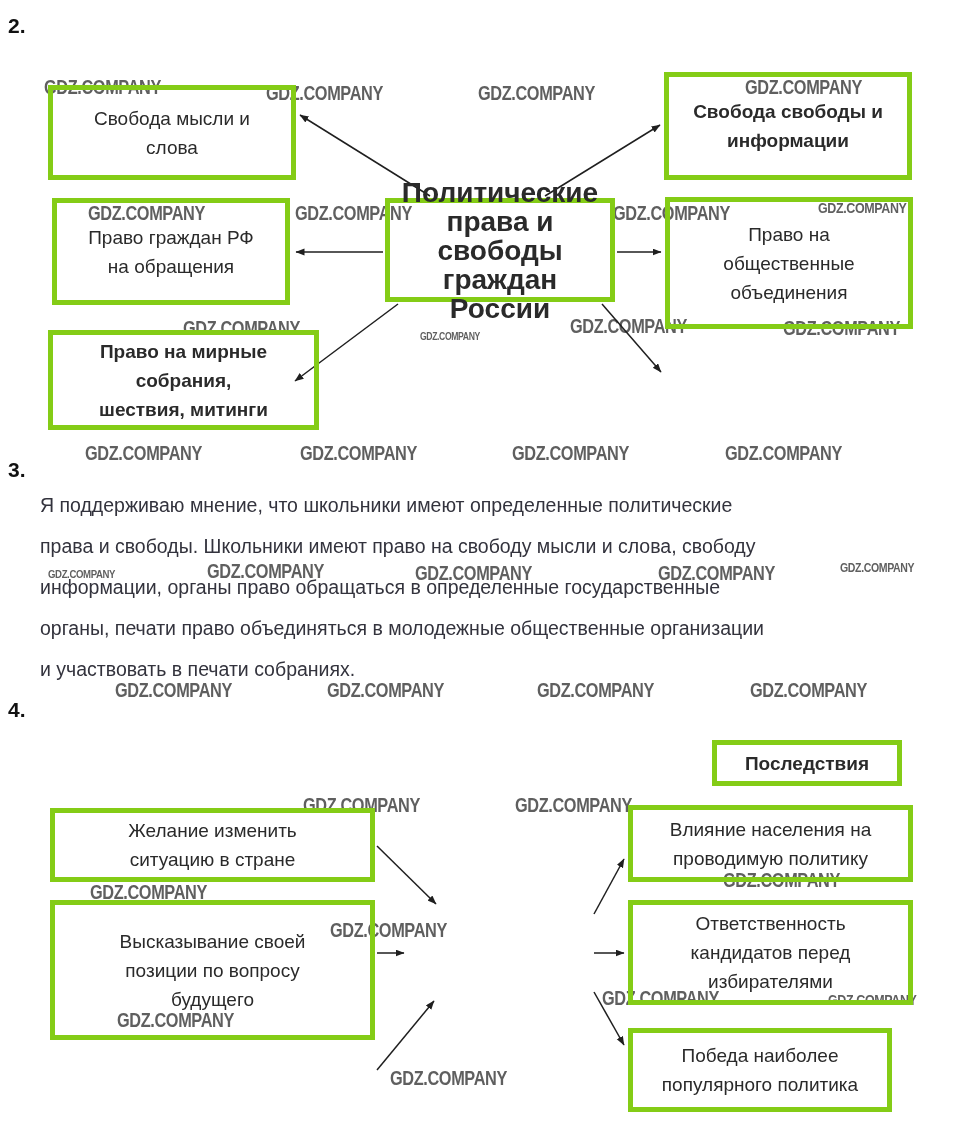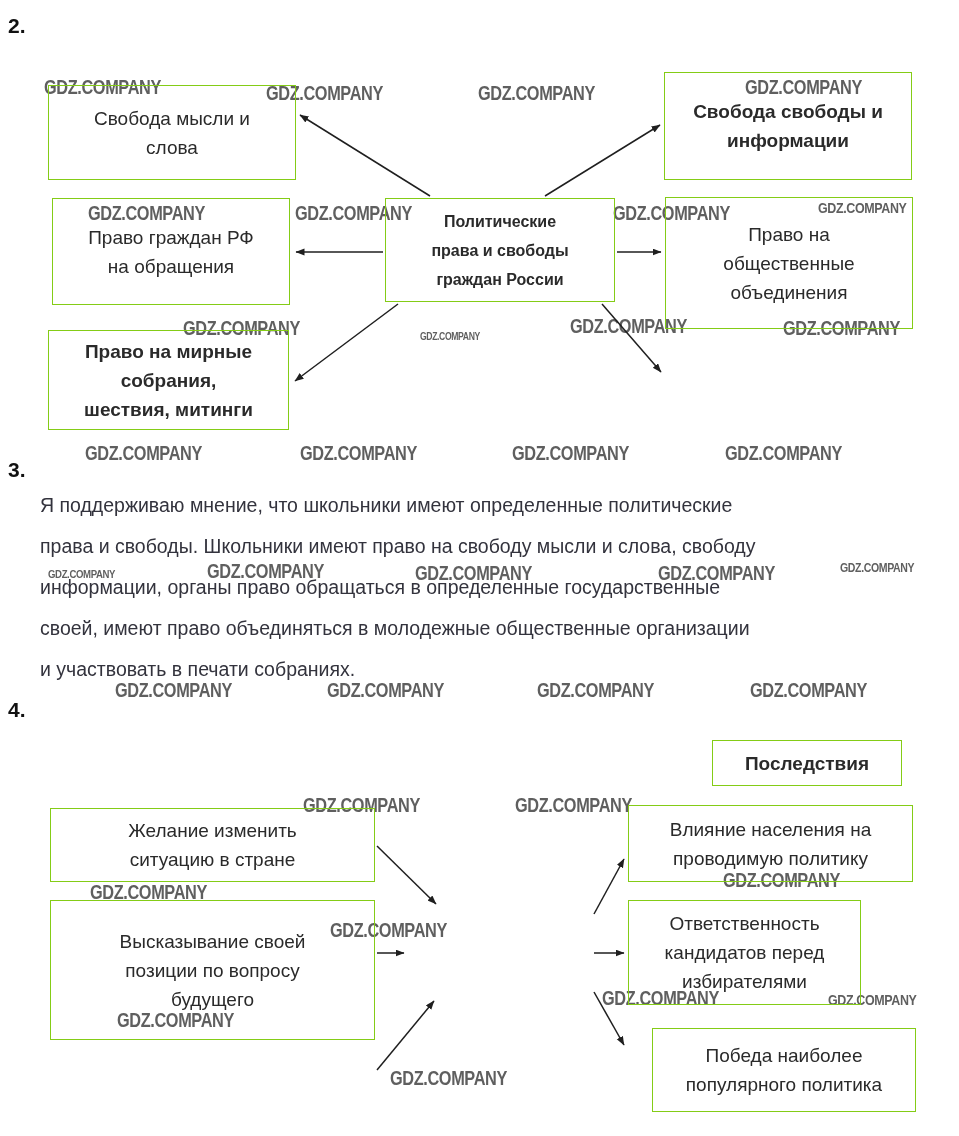--- a/index.html
+++ b/index.html
@@ -8,27 +8,27 @@
     position:relative; width:959px; height:1136px; background:#ffffff;
     font-family:"Liberation Sans", sans-serif; overflow:hidden;
   }
   .wm {
     position:absolute; color:#4a4a4a; font-weight:700; letter-spacing:-0.4px;
     white-space:nowrap; transform:scale(0.96,1.18); transform-origin:left top;
     opacity:0.88; z-index:1; font-family:"Liberation Sans", sans-serif;
   }
   svg.arrows { position:absolute; left:0; top:0; z-index:2; }
   .box {
-    position:absolute; border:1px solid #84cc16; background:transparent;
+    position:absolute; border:5px solid #84cc16; background:transparent;
     display:flex; align-items:center; justify-content:center; text-align:center;
     white-space:pre-line; font-size:19px; line-height:29px; color:#2a2a2a;
     padding:4px 8px; z-index:3;
   }
   .bold { font-weight:700; }
-  .center-node { font-size:16px; }
+  .center-node { font-size:28px; }
   .sec-label { position:absolute; font-weight:700; font-size:21px; color:#111; z-index:3; }
   .para-line { position:absolute; left:40px; font-size:19.5px; color:#33333d; white-space:nowrap; z-index:3; }
 </style>
 </head>
 <body>
 
 <div class="page">
 
   <div id="wm-layer">
       <div class="wm" style="left: 44px; top: 76px; font-size: 17px;">GDZ.COMPANY</div>
@@ -97,43 +97,43 @@
   <div class="box bold" style="left:664px;top:72px;width:248px;height:108px">Свобода свободы и
 информации</div>
   <div class="box bold center-node" style="left:385px;top:198px;width:230px;height:104px">Политические
 права и свободы
 граждан России</div>
   <div class="box" style="left:52px;top:198px;width:238px;height:107px">Право граждан РФ
 на обращения</div>
   <div class="box" style="left:665px;top:197px;width:248px;height:132px">Право на
 общественные
 объединения</div>
-  <div class="box bold" style="left:48px;top:330px;width:241px;height:100px">Право на мирные
+  <div class="box bold" style="left:48px;top:330px;width:271px;height:100px">Право на мирные
 собрания,
 шествия, митинги</div>
 
   <div class="sec-label" style="left:8px;top:458px">3.</div>
   <div class="para-line" style="top:494px">Я поддерживаю мнение, что школьники имеют определенные политические</div>
   <div class="para-line" style="top:535px">права и свободы. Школьники имеют право на свободу мысли и слова, свободу</div>
   <div class="para-line" style="top:576px">информации, органы право обращаться в определенные государственные</div>
-  <div class="para-line" style="top:617px">своей, имеют право объединяться в молодежные общественные организации</div>
+  <div class="para-line" style="top:617px">органы, печати право объединяться в молодежные общественные организации</div>
   <div class="para-line" style="top:658px">и участвовать в печати собраниях.</div>
 
   <div class="sec-label" style="left:8px;top:698px">4.</div>
 
   <div class="box bold" style="left:712px;top:740px;width:190px;height:46px">Последствия</div>
 
   <div class="box" style="left:50px;top:808px;width:325px;height:74px">Желание изменить
 ситуацию в стране</div>
   <div class="box" style="left:50px;top:900px;width:325px;height:140px">Высказывание своей
 позиции по вопросу
 будущего</div>
 
 
   <div class="box" style="left:628px;top:805px;width:285px;height:77px">Влияние населения на
 проводимую политику</div>
-  <div class="box" style="left:628px;top:900px;width:233px;height:105px">Ответственность
+  <div class="box" style="left:628px;top:900px;width:285px;height:105px">Ответственность
 кандидатов перед
 избирателями</div>
-  <div class="box" style="left:652px;top:1028px;width:264px;height:84px">Победа наиболее
+  <div class="box" style="left:628px;top:1028px;width:264px;height:84px">Победа наиболее
 популярного политика</div>
 
 </div>
 
 </body></html>

